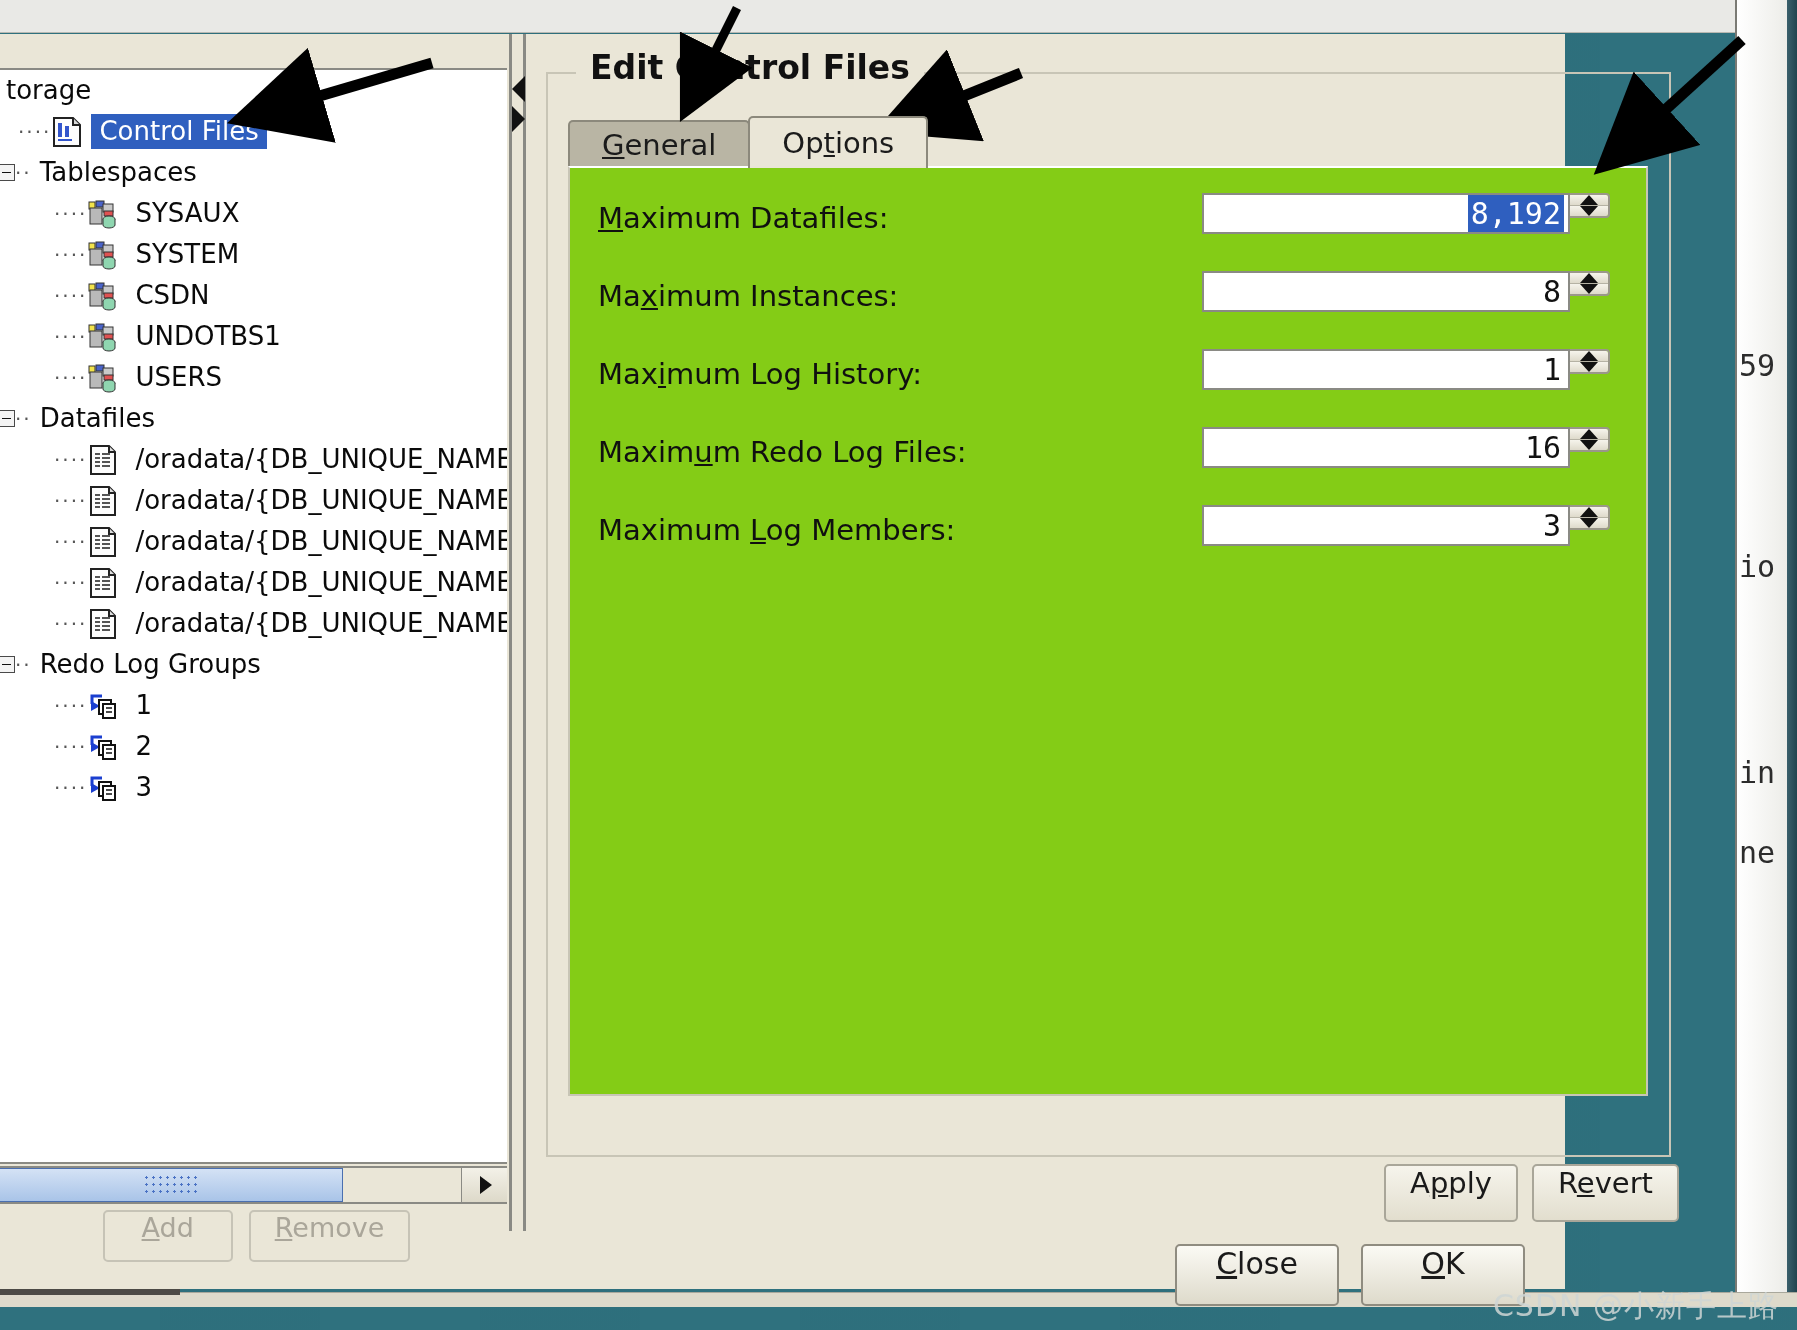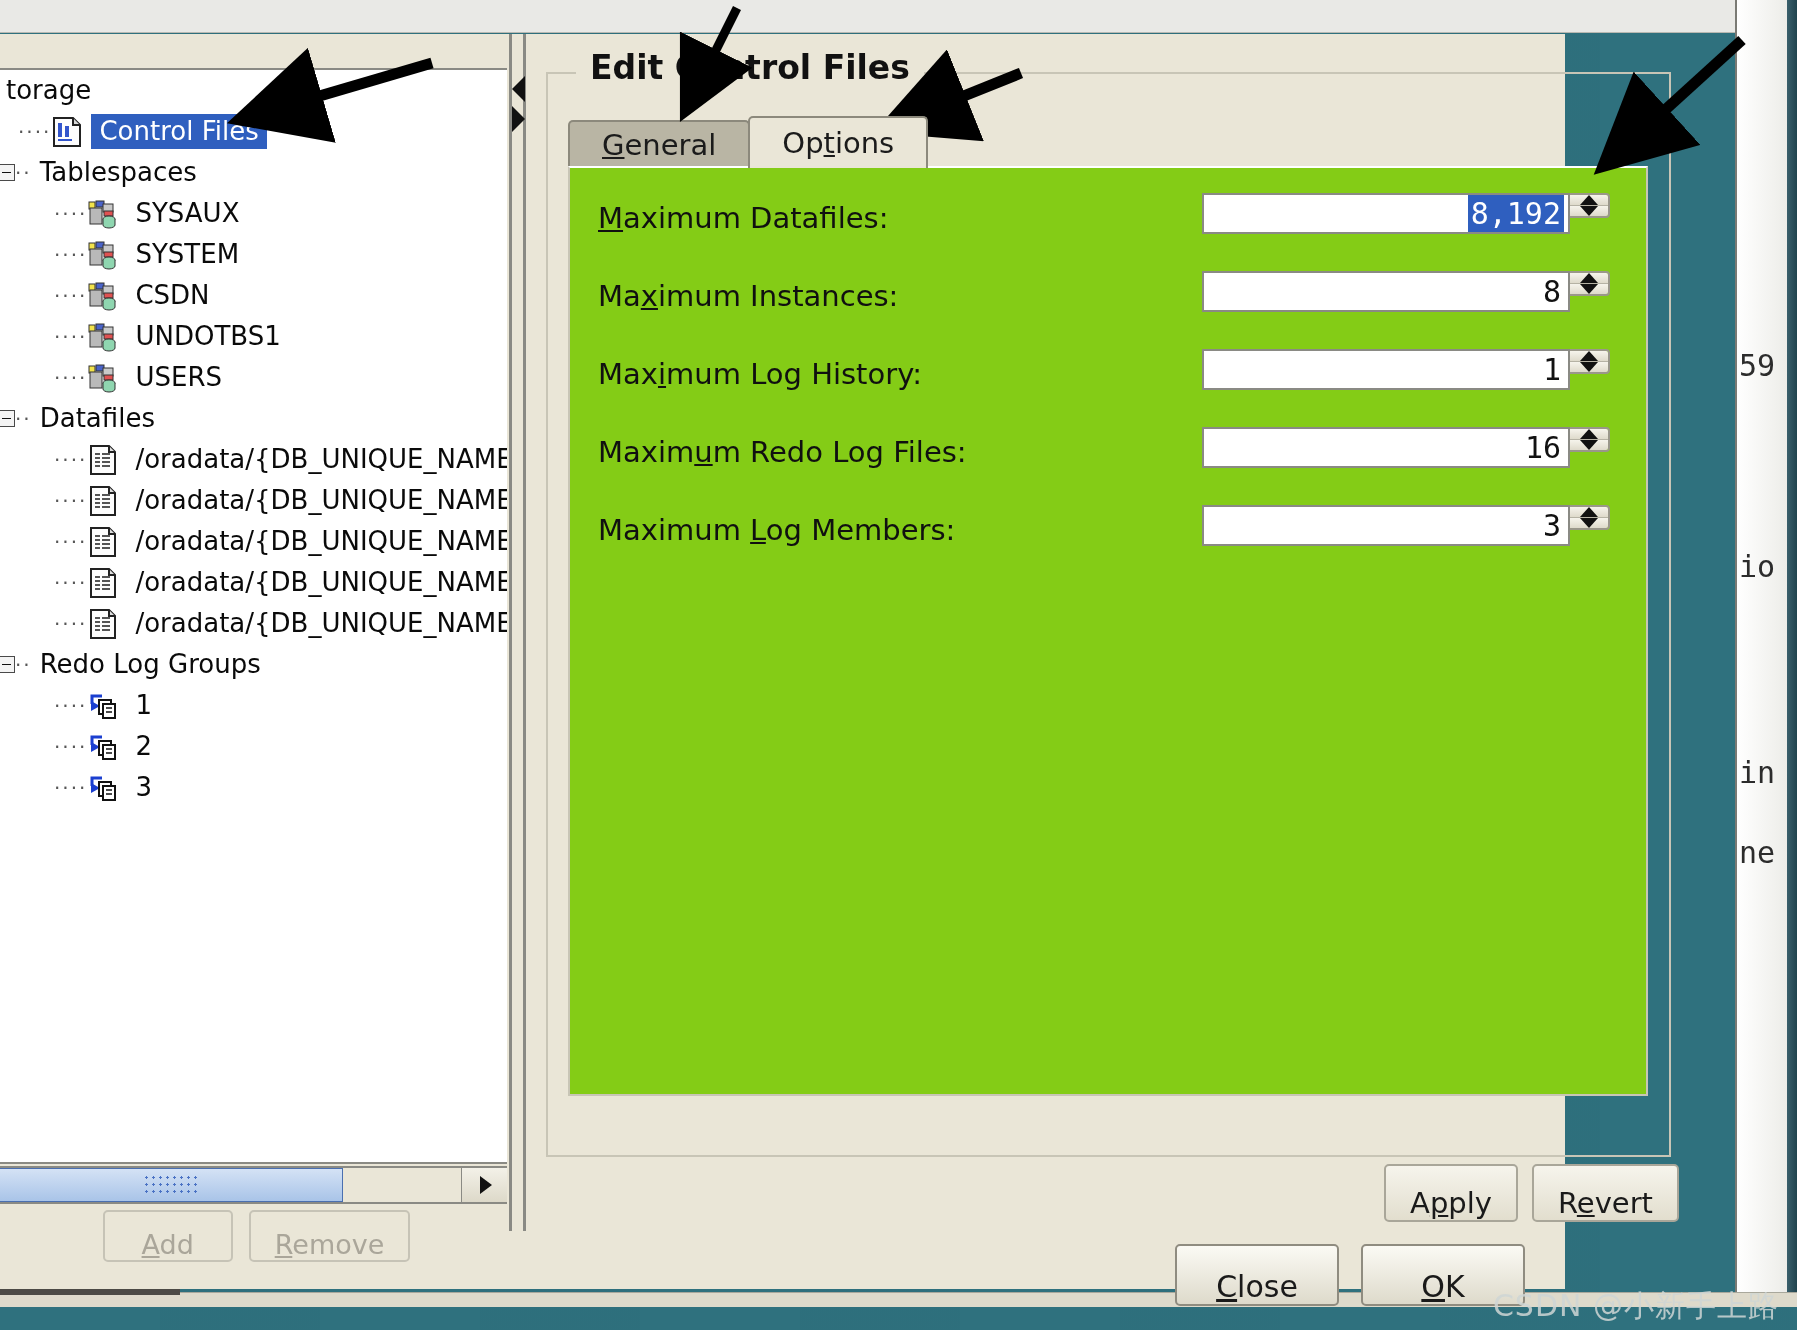--- a/index.html
+++ b/index.html
@@ -109,21 +109,21 @@
 
   
   #tree-buttons {
     position:absolute; left:0; top:1176px; width:513px; height:56px;
     display:flex; justify-content:center; gap:16px;
   }
   .btn {
     border:2px solid #a9a699; border-radius:5px;
     background:linear-gradient(180deg,#f6f4ec,#e2dece);
     font-size:27px; color:#1a1a1a;
-    display:flex; align-items:flex-end; justify-content:center;
+    display:flex; align-items:flex-start; justify-content:center;
     cursor:pointer; padding:0 24px;
   }
   .btn.disabled { color:#aaa69a; border-color:#c6c3b6; background:#eae6d7; cursor:default; }
   .btn.small { height:52px; min-width:130px; }
 
   
   #splitter {
     position:absolute; left:507px; top:0; width:24px; height:1197px;
     background:#eae6d7;
   }

